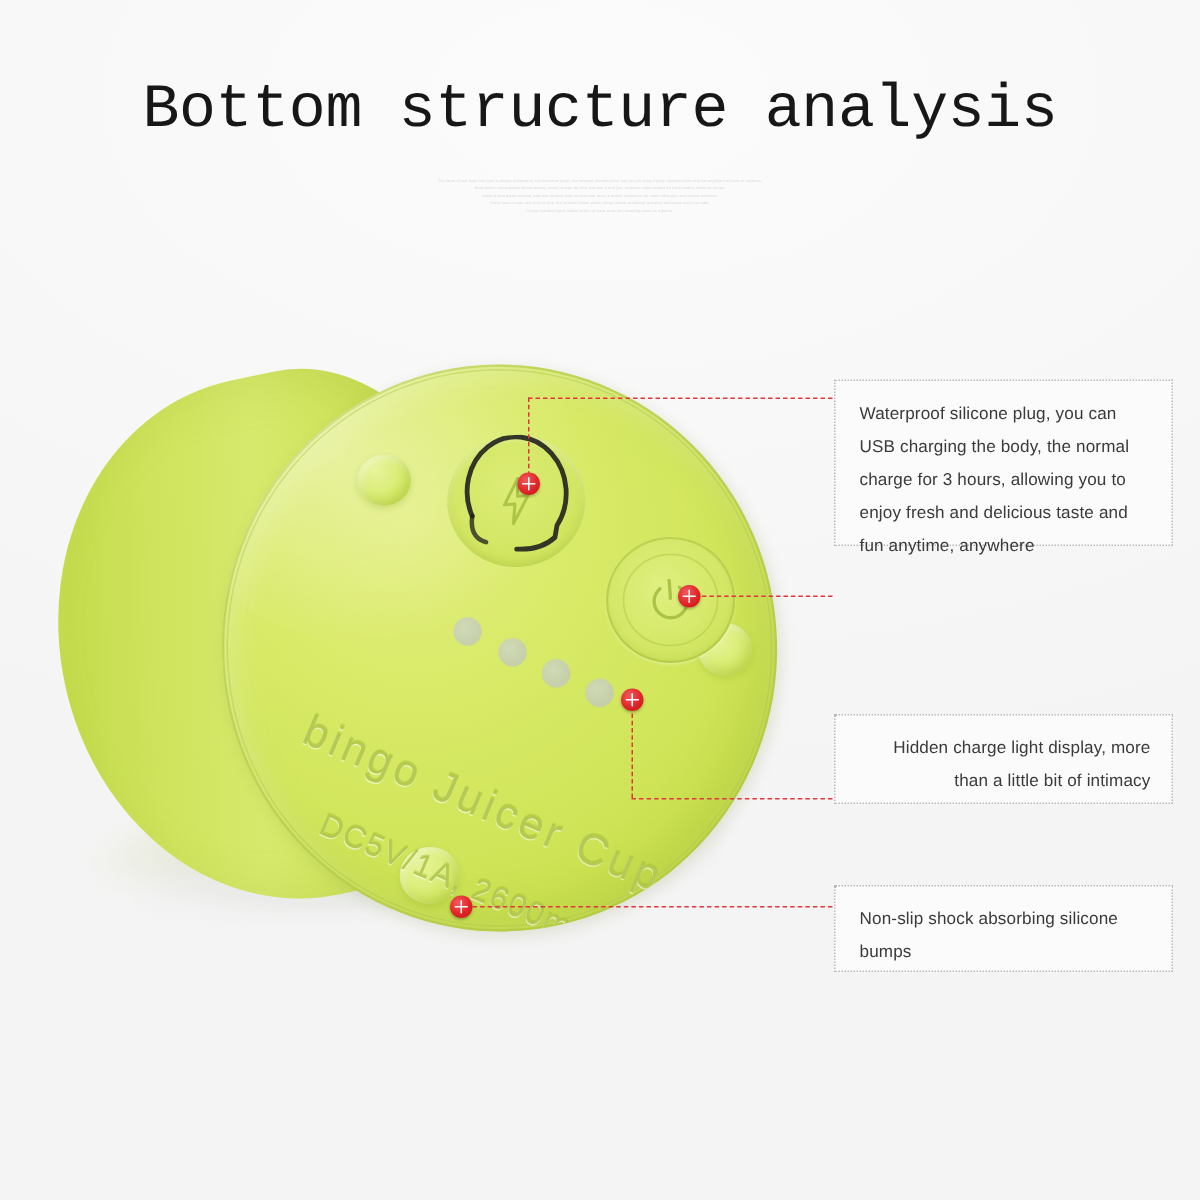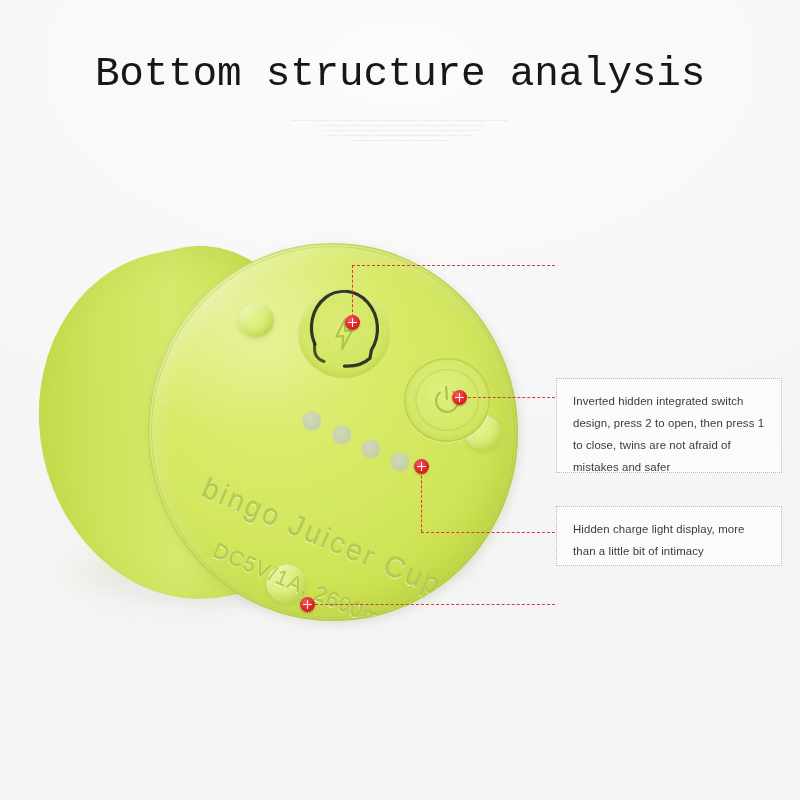--- a/index.html
+++ b/index.html
@@ -287,23 +287,26 @@
   <div class="lead lead-h" style="left:463px;top:397px;width:92px;"></div>
   <div class="marker" style="left:452px;top:390px;"></div>
 
   <div class="lead lead-v" style="left:421px;top:466px;height:66px;"></div>
   <div class="lead lead-h" style="left:421px;top:532px;width:134px;"></div>
   <div class="marker" style="left:414px;top:459px;"></div>
 
   <div class="lead lead-h" style="left:310px;top:604px;width:245px;"></div>
   <div class="marker" style="left:300px;top:597px;"></div>
 
-
-  <div class="callout" style="left:556px;top:378px;width:226px;height:95px;">
-    <p>Inverted hidden integrated switch design, press 2 to open, then press 1 to close, twins are not afraid of mistakes and safer</p>
-  </div>
-
-  <div class="callout" style="left:556px;top:506px;width:226px;height:60px;">
+  <div class="callout" style="left:556px;top:253px;width:226px;height:111px;">
+    <p>Waterproof silicone plug, you can USB charging the body, the normal charge for 3 hours, allowing you to enjoy fresh and delicious taste and fun anytime, anywhere</p>
+  </div>
+
+
+  <div class="callout" style="left:556px;top:476px;width:226px;height:60px;text-align:right;">
     <p>Hidden charge light display, more than a little bit of intimacy</p>
   </div>
 
+  <div class="callout" style="left:556px;top:590px;width:226px;height:58px;">
+    <p>Non-slip shock absorbing silicone bumps</p>
+  </div>
 
 </div>
 
 </body></html>

